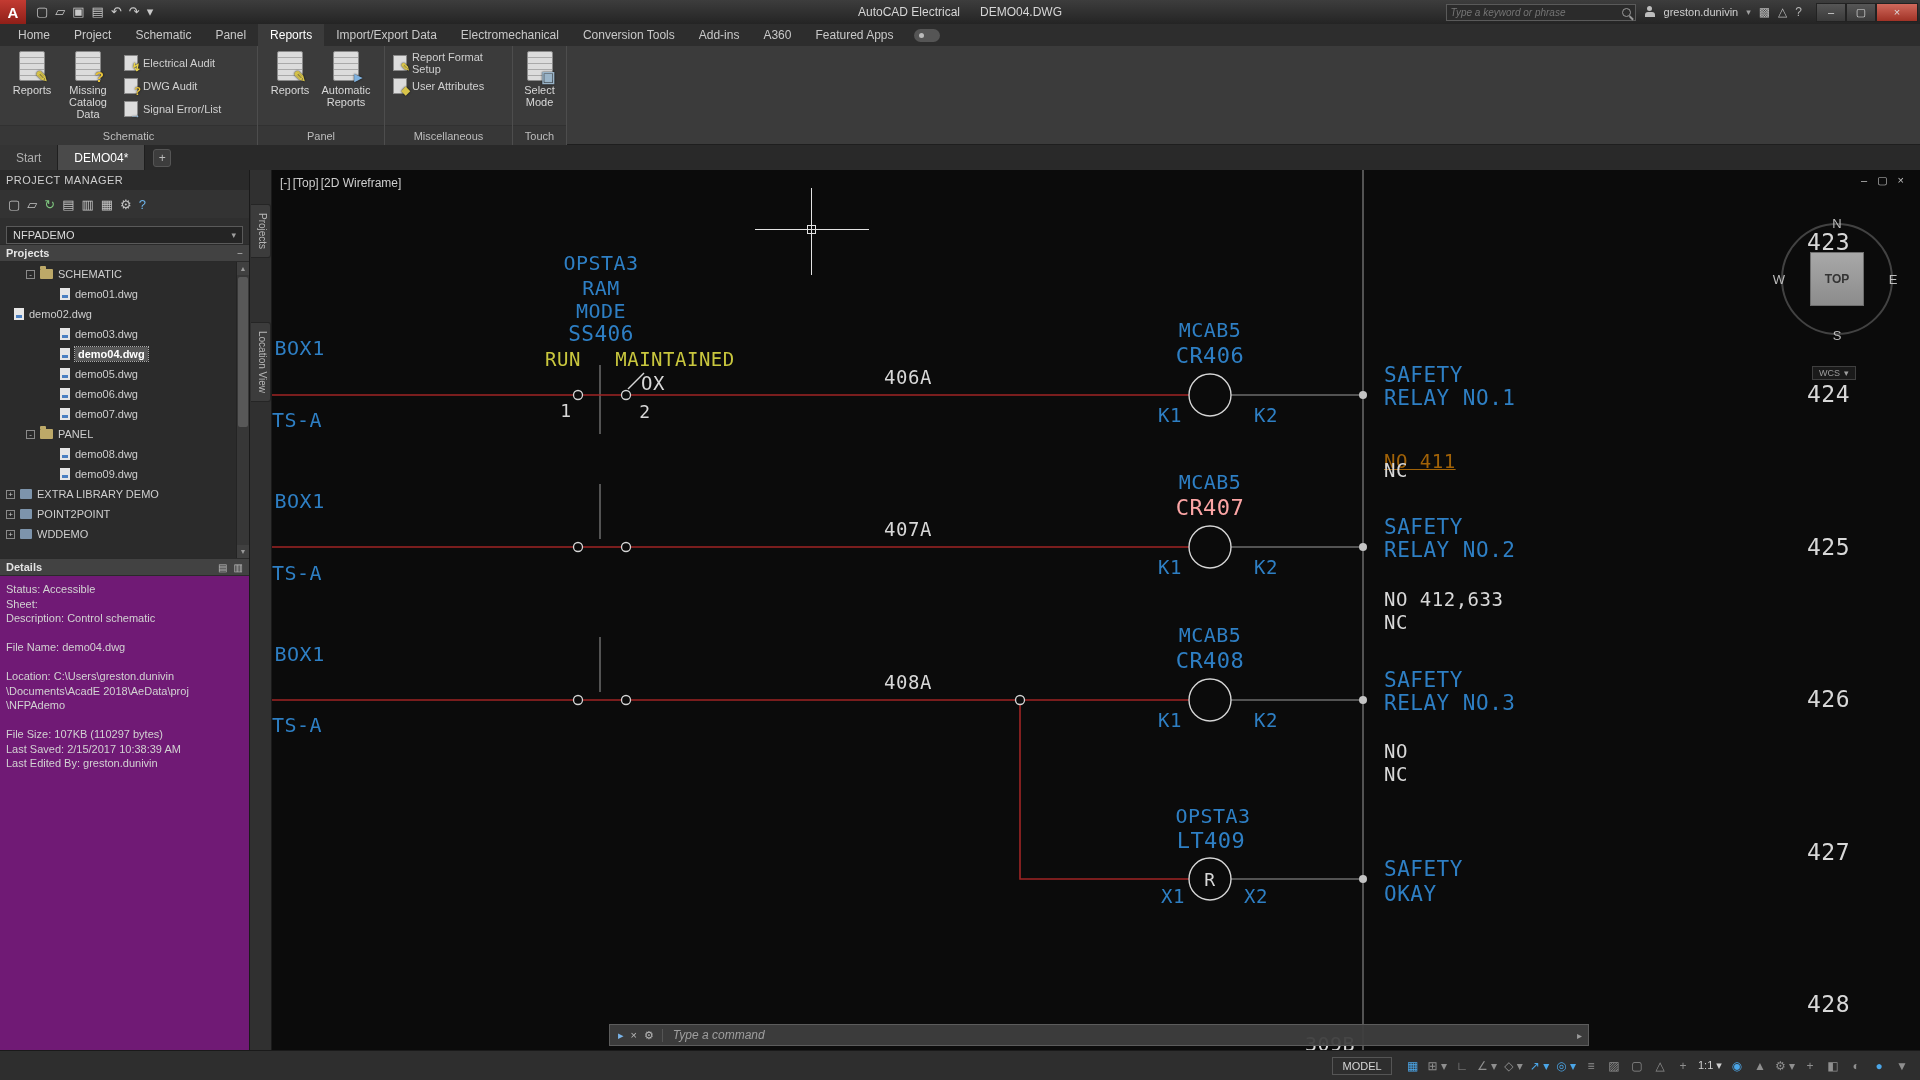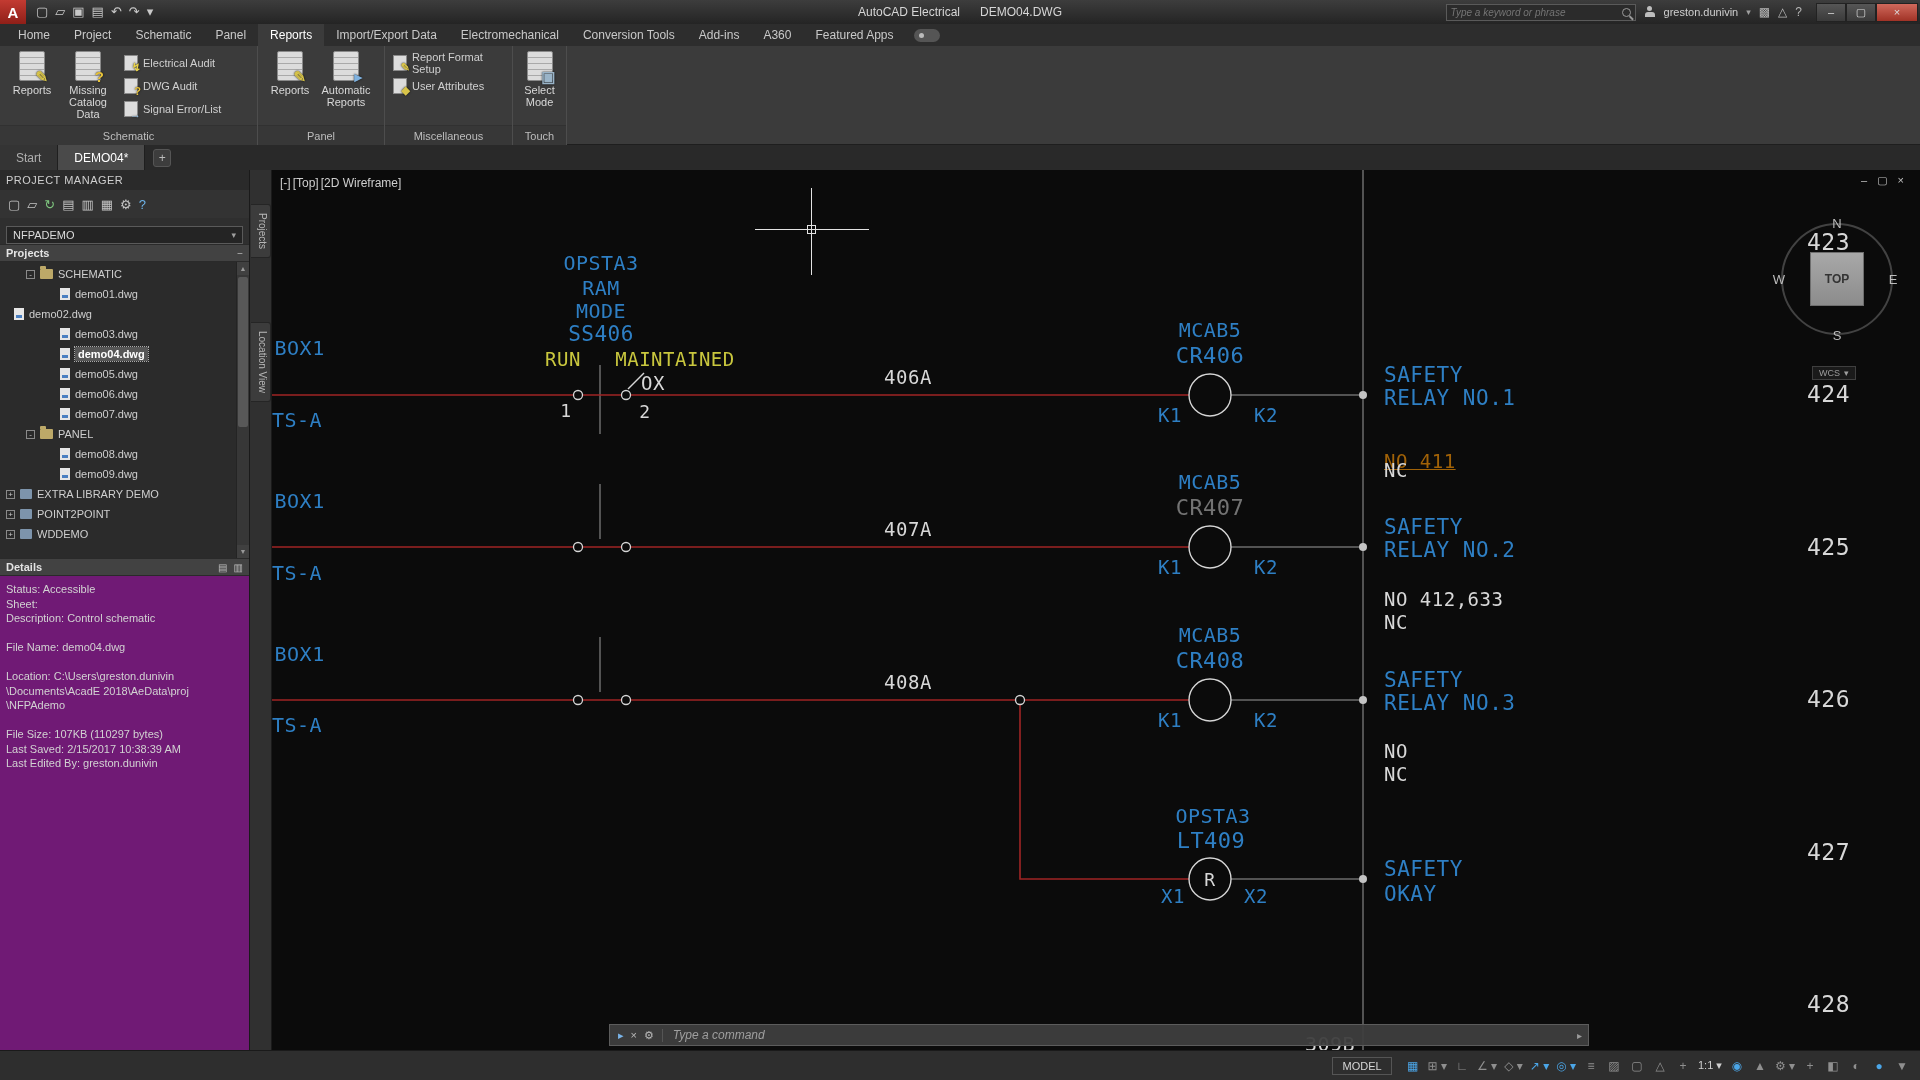--- a/index.html
+++ b/index.html
@@ -512,21 +512,21 @@
       <span class="dwg-lbl" style="left: 898px; top: 245px; font-size: 19px; color: rgb(46, 127, 196);">K1</span>
       <span class="dwg-lbl" style="left: 994px; top: 245px; font-size: 19px; color: rgb(46, 127, 196);">K2</span>
       <span class="dwg-lbl anchor-l" style="left: 1112px; top: 205px; font-size: 21px; color: rgb(46, 127, 196);">SAFETY</span>
       <span class="dwg-lbl anchor-l" style="left: 1112px; top: 228px; font-size: 21px; color: rgb(46, 127, 196);">RELAY NO.1</span>
       <span class="dwg-lbl anchor-l" style="left: 1112px; top: 291px; font-size: 19px; color: #a16207; text-decoration: underline;">NO 411</span>
       <span class="dwg-lbl anchor-l" style="left: 1112px; top: 300px; font-size: 19px; color: rgb(216, 216, 216);">NC</span>
       <span class="dwg-lbl anchor-l" style="left: -10px; top: 331px; font-size: 20px; color: rgb(46, 127, 196);">JBOX1</span>
       <span class="dwg-lbl anchor-l" style="left: 0px; top: 403px; font-size: 20px; color: rgb(46, 127, 196);">TS-A</span>
       <span class="dwg-lbl" style="left: 636px; top: 359px; font-size: 19px; color: rgb(216, 216, 216);">407A</span>
       <span class="dwg-lbl" style="left: 938px; top: 312px; font-size: 20px; color: rgb(46, 127, 196);">MCAB5</span>
-      <span class="dwg-lbl" style="left: 938px; top: 337px; font-size: 22px; color: #737373;">CR407</span>
+      <span class="dwg-lbl" style="left: 938px; top: 337px; font-size: 22px; color: #fca5a5;">CR407</span>
       <span class="dwg-lbl" style="left: 898px; top: 397px; font-size: 19px; color: rgb(46, 127, 196);">K1</span>
       <span class="dwg-lbl" style="left: 994px; top: 397px; font-size: 19px; color: rgb(46, 127, 196);">K2</span>
       <span class="dwg-lbl anchor-l" style="left: 1112px; top: 357px; font-size: 21px; color: rgb(46, 127, 196);">SAFETY</span>
       <span class="dwg-lbl anchor-l" style="left: 1112px; top: 380px; font-size: 21px; color: rgb(46, 127, 196);">RELAY NO.2</span>
       <span class="dwg-lbl anchor-l" style="left: 1112px; top: 429px; font-size: 19px; color: rgb(216, 216, 216);">NO 412,633</span>
       <span class="dwg-lbl anchor-l" style="left: 1112px; top: 452px; font-size: 19px; color: rgb(216, 216, 216);">NC</span>
       <span class="dwg-lbl anchor-l" style="left: -10px; top: 484px; font-size: 20px; color: rgb(46, 127, 196);">JBOX1</span>
       <span class="dwg-lbl anchor-l" style="left: 0px; top: 555px; font-size: 20px; color: rgb(46, 127, 196);">TS-A</span>
       <span class="dwg-lbl" style="left: 636px; top: 512px; font-size: 19px; color: rgb(216, 216, 216);">408A</span>
       <span class="dwg-lbl" style="left: 938px; top: 465px; font-size: 20px; color: rgb(46, 127, 196);">MCAB5</span>

